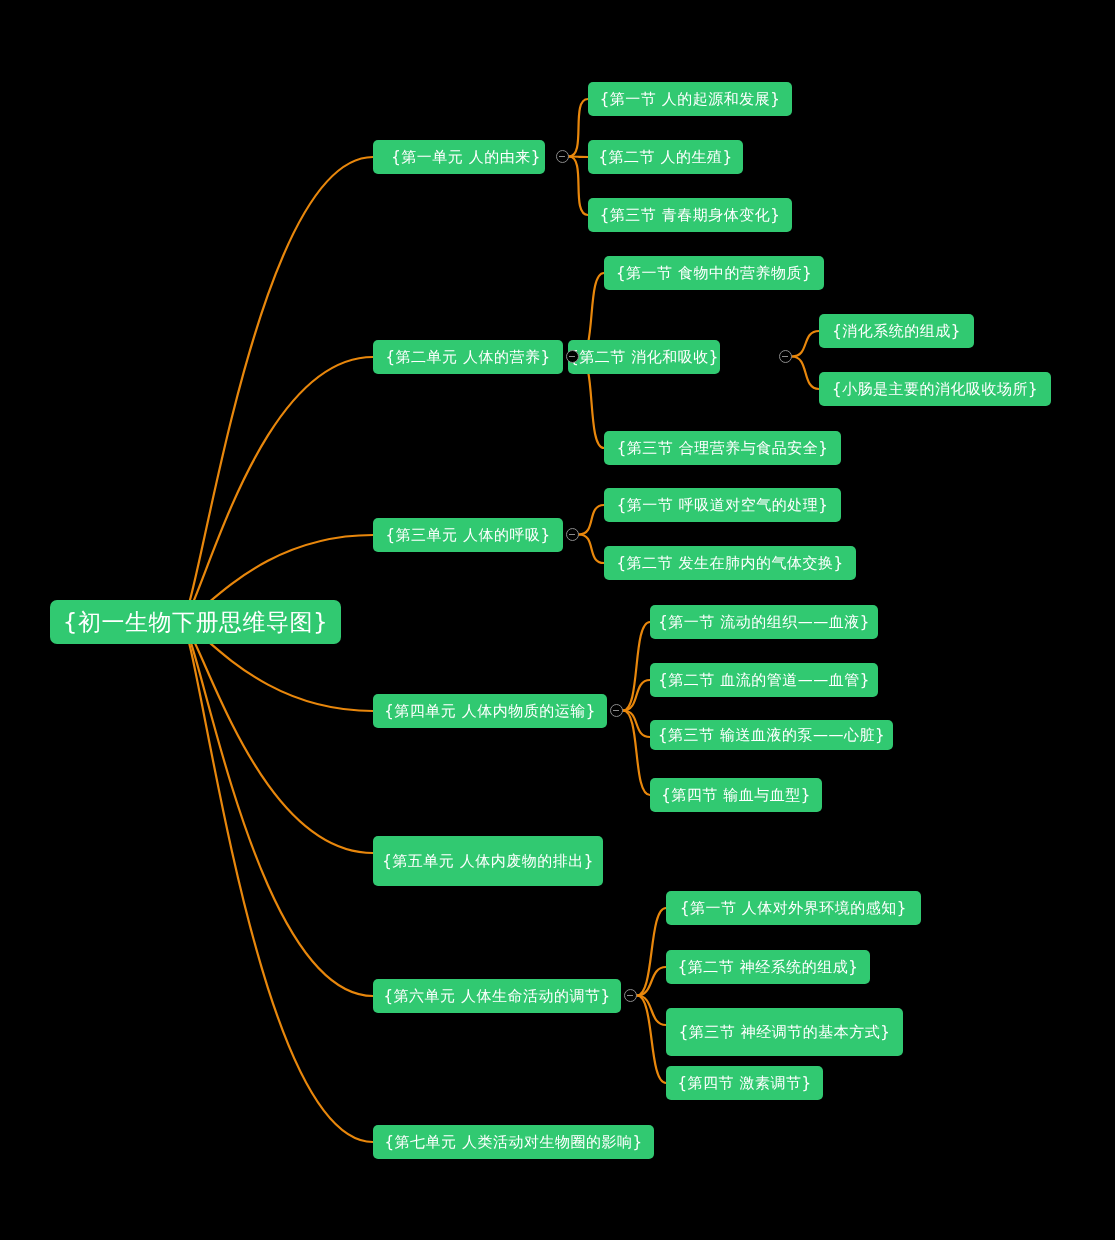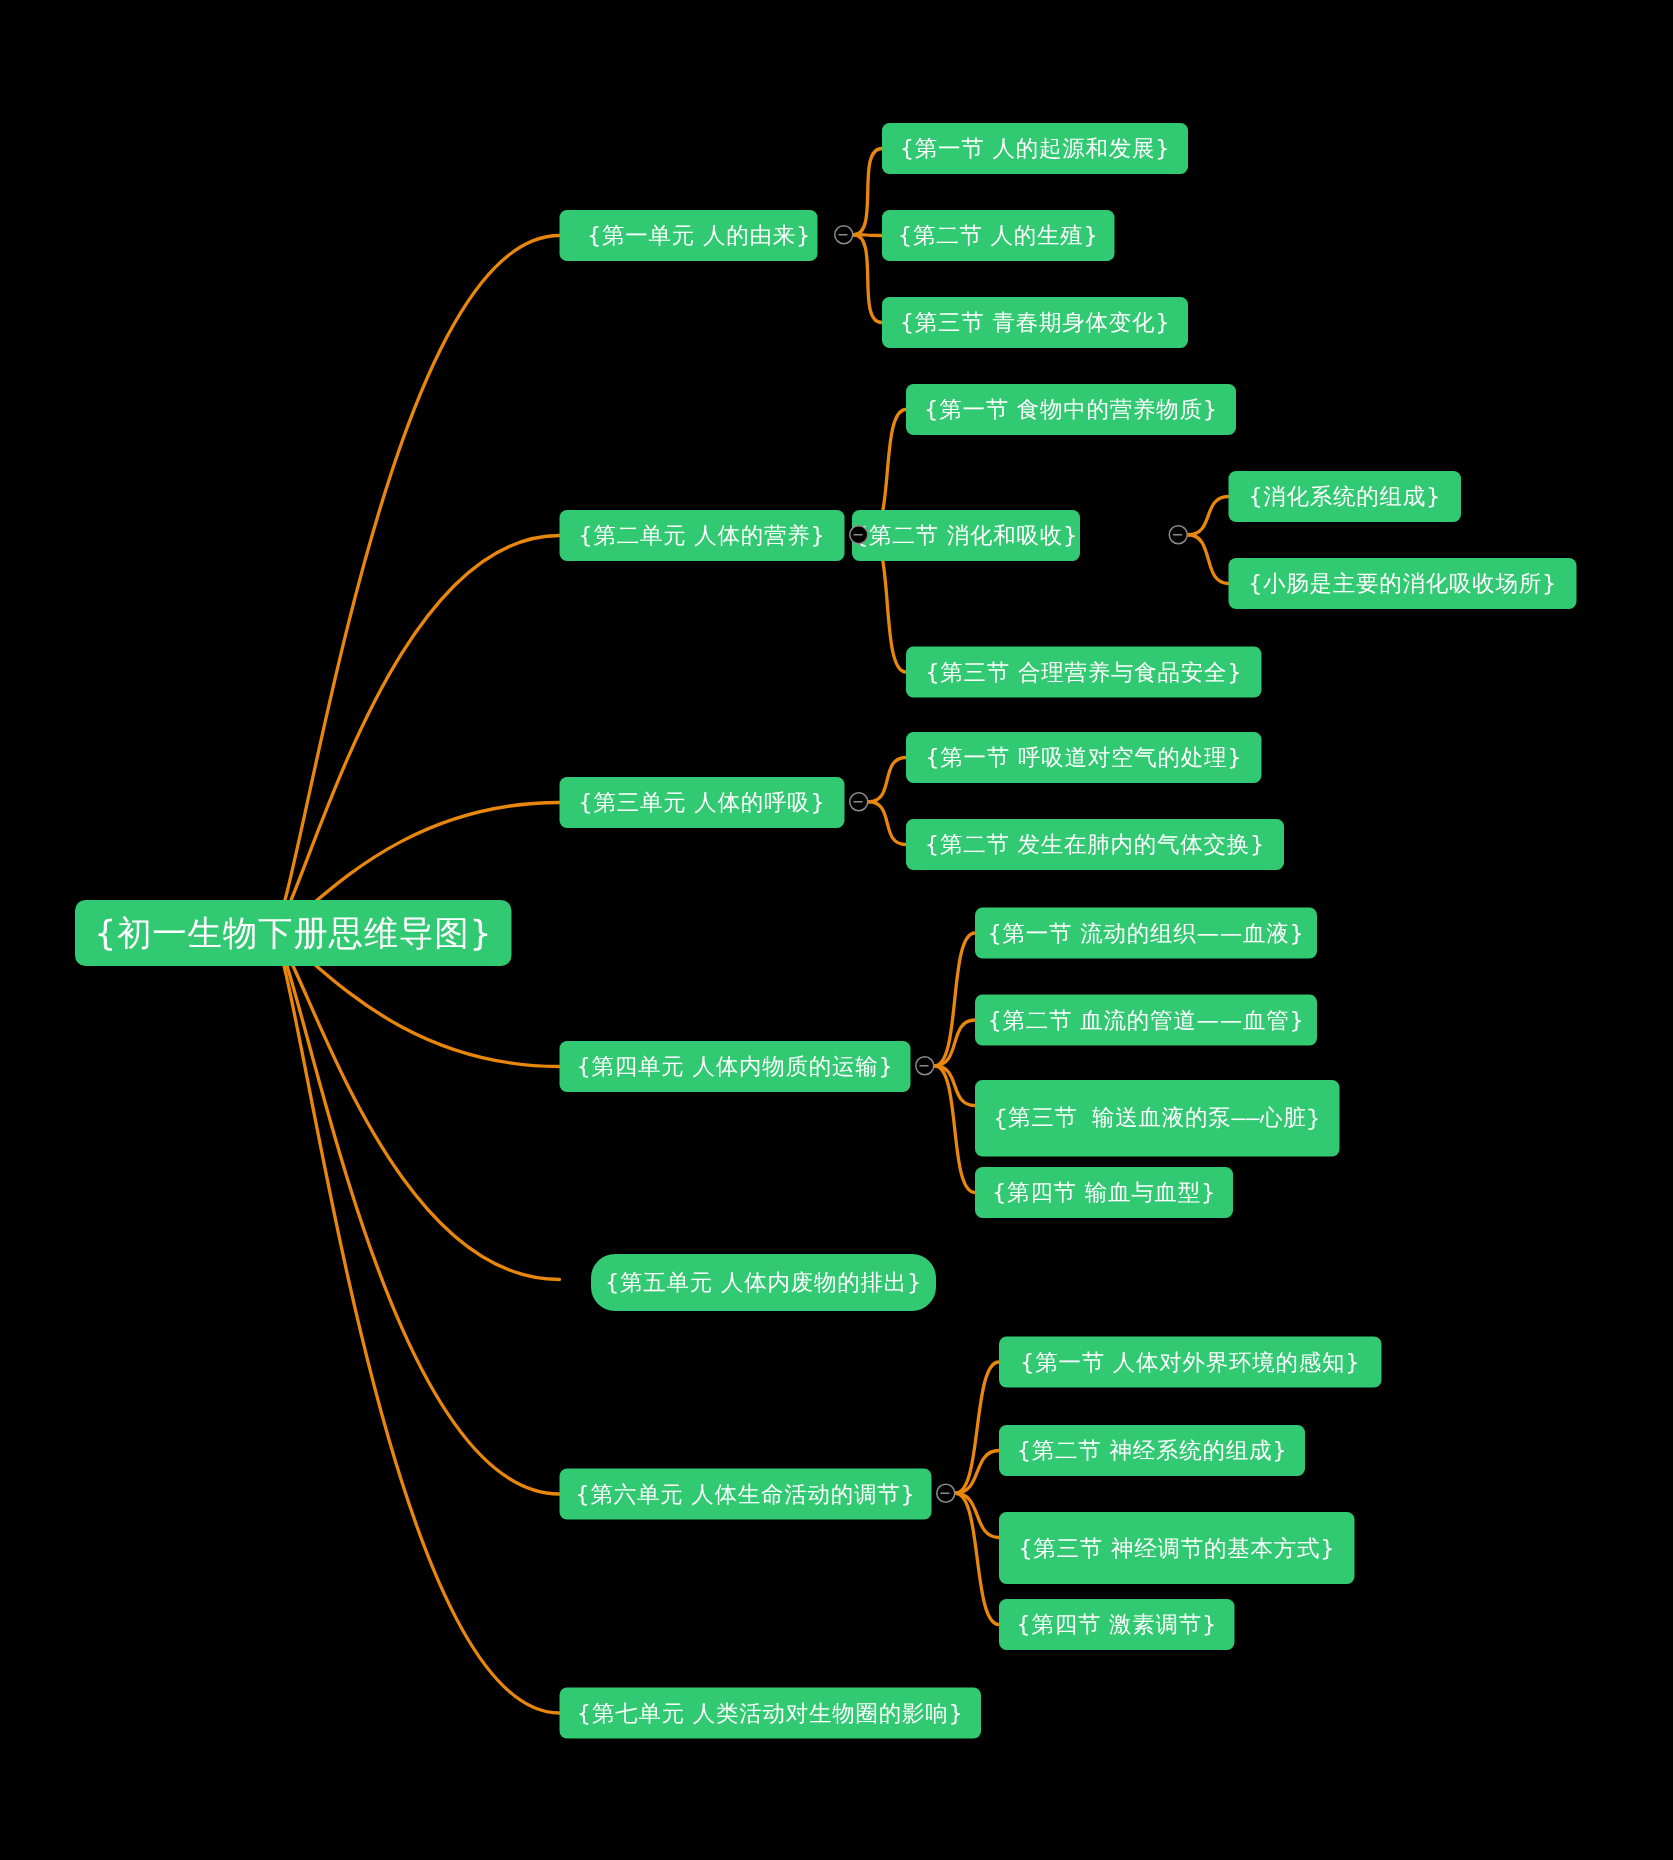--- a/index.html
+++ b/index.html
@@ -158,27 +158,27 @@
     <div class="node unit" style="left: 373px; top: 694px; width: 234px; height: 34px;">
       <span>{第四单元 人体内物质的运输}</span>
     </div>
     <div class="toggle" style="left: 610px; top: 704px;"></div>
     <div class="node leaf" style="left: 650px; top: 605px; width: 228px; height: 34px;">
       <span>{第一节 流动的组织——血液}</span>
     </div>
     <div class="node leaf" style="left: 650px; top: 663px; width: 228px; height: 34px;">
       <span>{第二节 血流的管道——血管}</span>
     </div>
-    <div class="node leaf" style="left: 650px; top: 720px; width: 243px; height: 51px; font-family: Liberation Mono, monospace;">
+    <div class="node leaf" style="left: 650px; top: 720px; width: 243px; height: 30px;">
       <span>{第三节 输送血液的泵——心脏}</span>
     </div>
     <div class="node leaf" style="left: 650px; top: 778px; width: 172px; height: 34px;">
       <span>{第四节 输血与血型}</span>
     </div>
-    <div class="node unit" style="left: 394px; top: 836px; width: 230px; height: 38px; border-radius: 16px;">
+    <div class="node unit" style="left: 373px; top: 836px; width: 230px; height: 50px;">
       <span>{第五单元 人体内废物的排出}</span>
     </div>
     <div class="node unit" style="left: 373px; top: 979px; width: 248px; height: 34px;">
       <span>{第六单元 人体生命活动的调节}</span>
     </div>
     <div class="toggle" style="left: 624px; top: 989px;"></div>
     <div class="node leaf" style="left: 666px; top: 891px; width: 255px; height: 34px;">
       <span>{第一节 人体对外界环境的感知}</span>
     </div>
     <div class="node leaf" style="left: 666px; top: 950px; width: 204px; height: 34px;">

